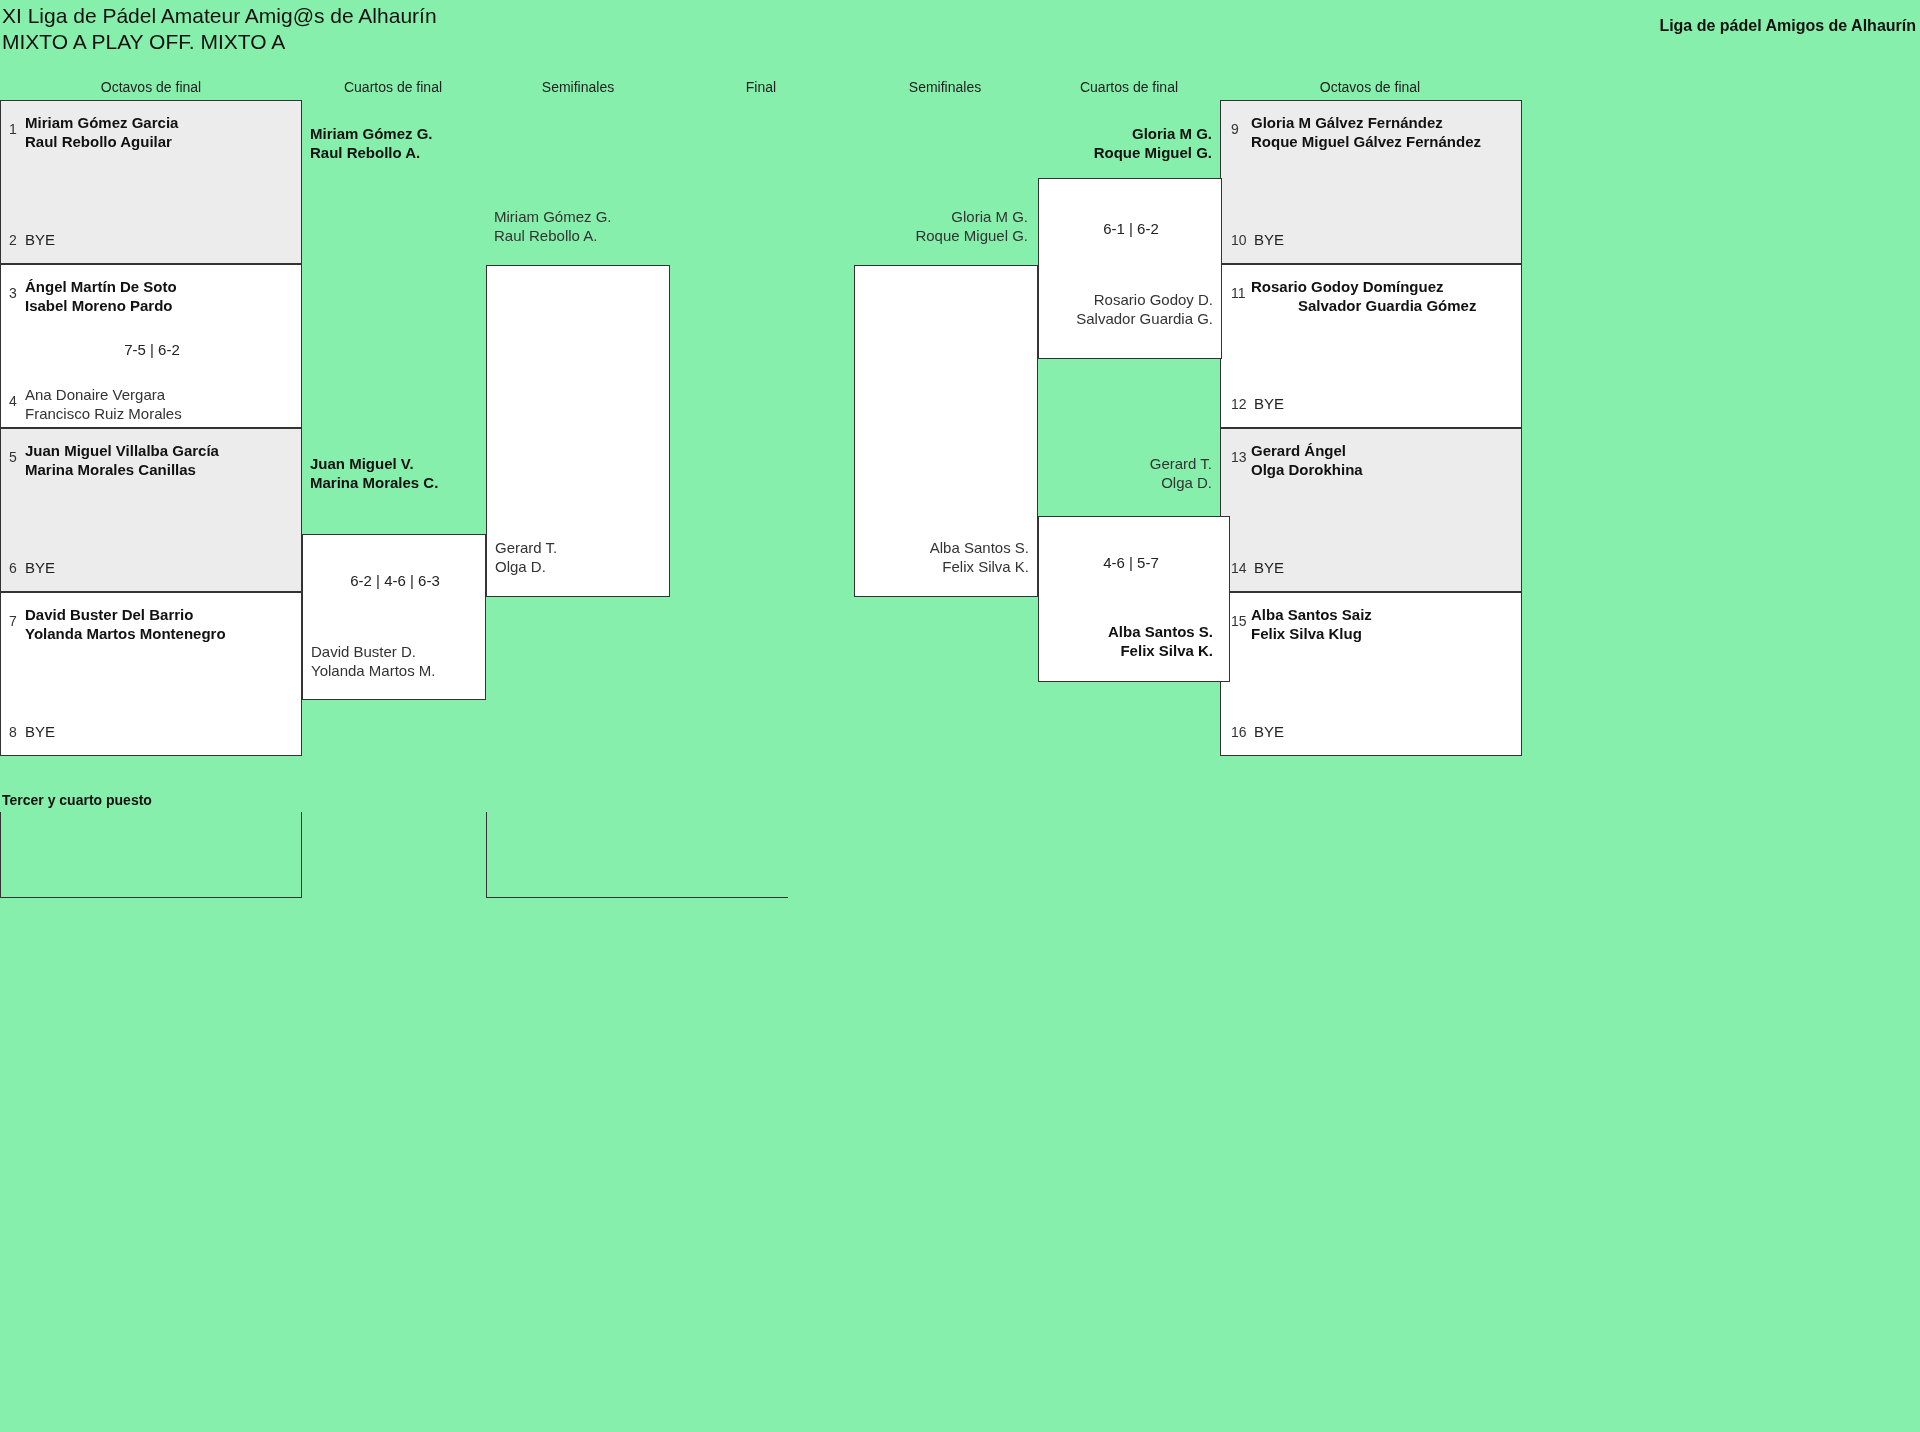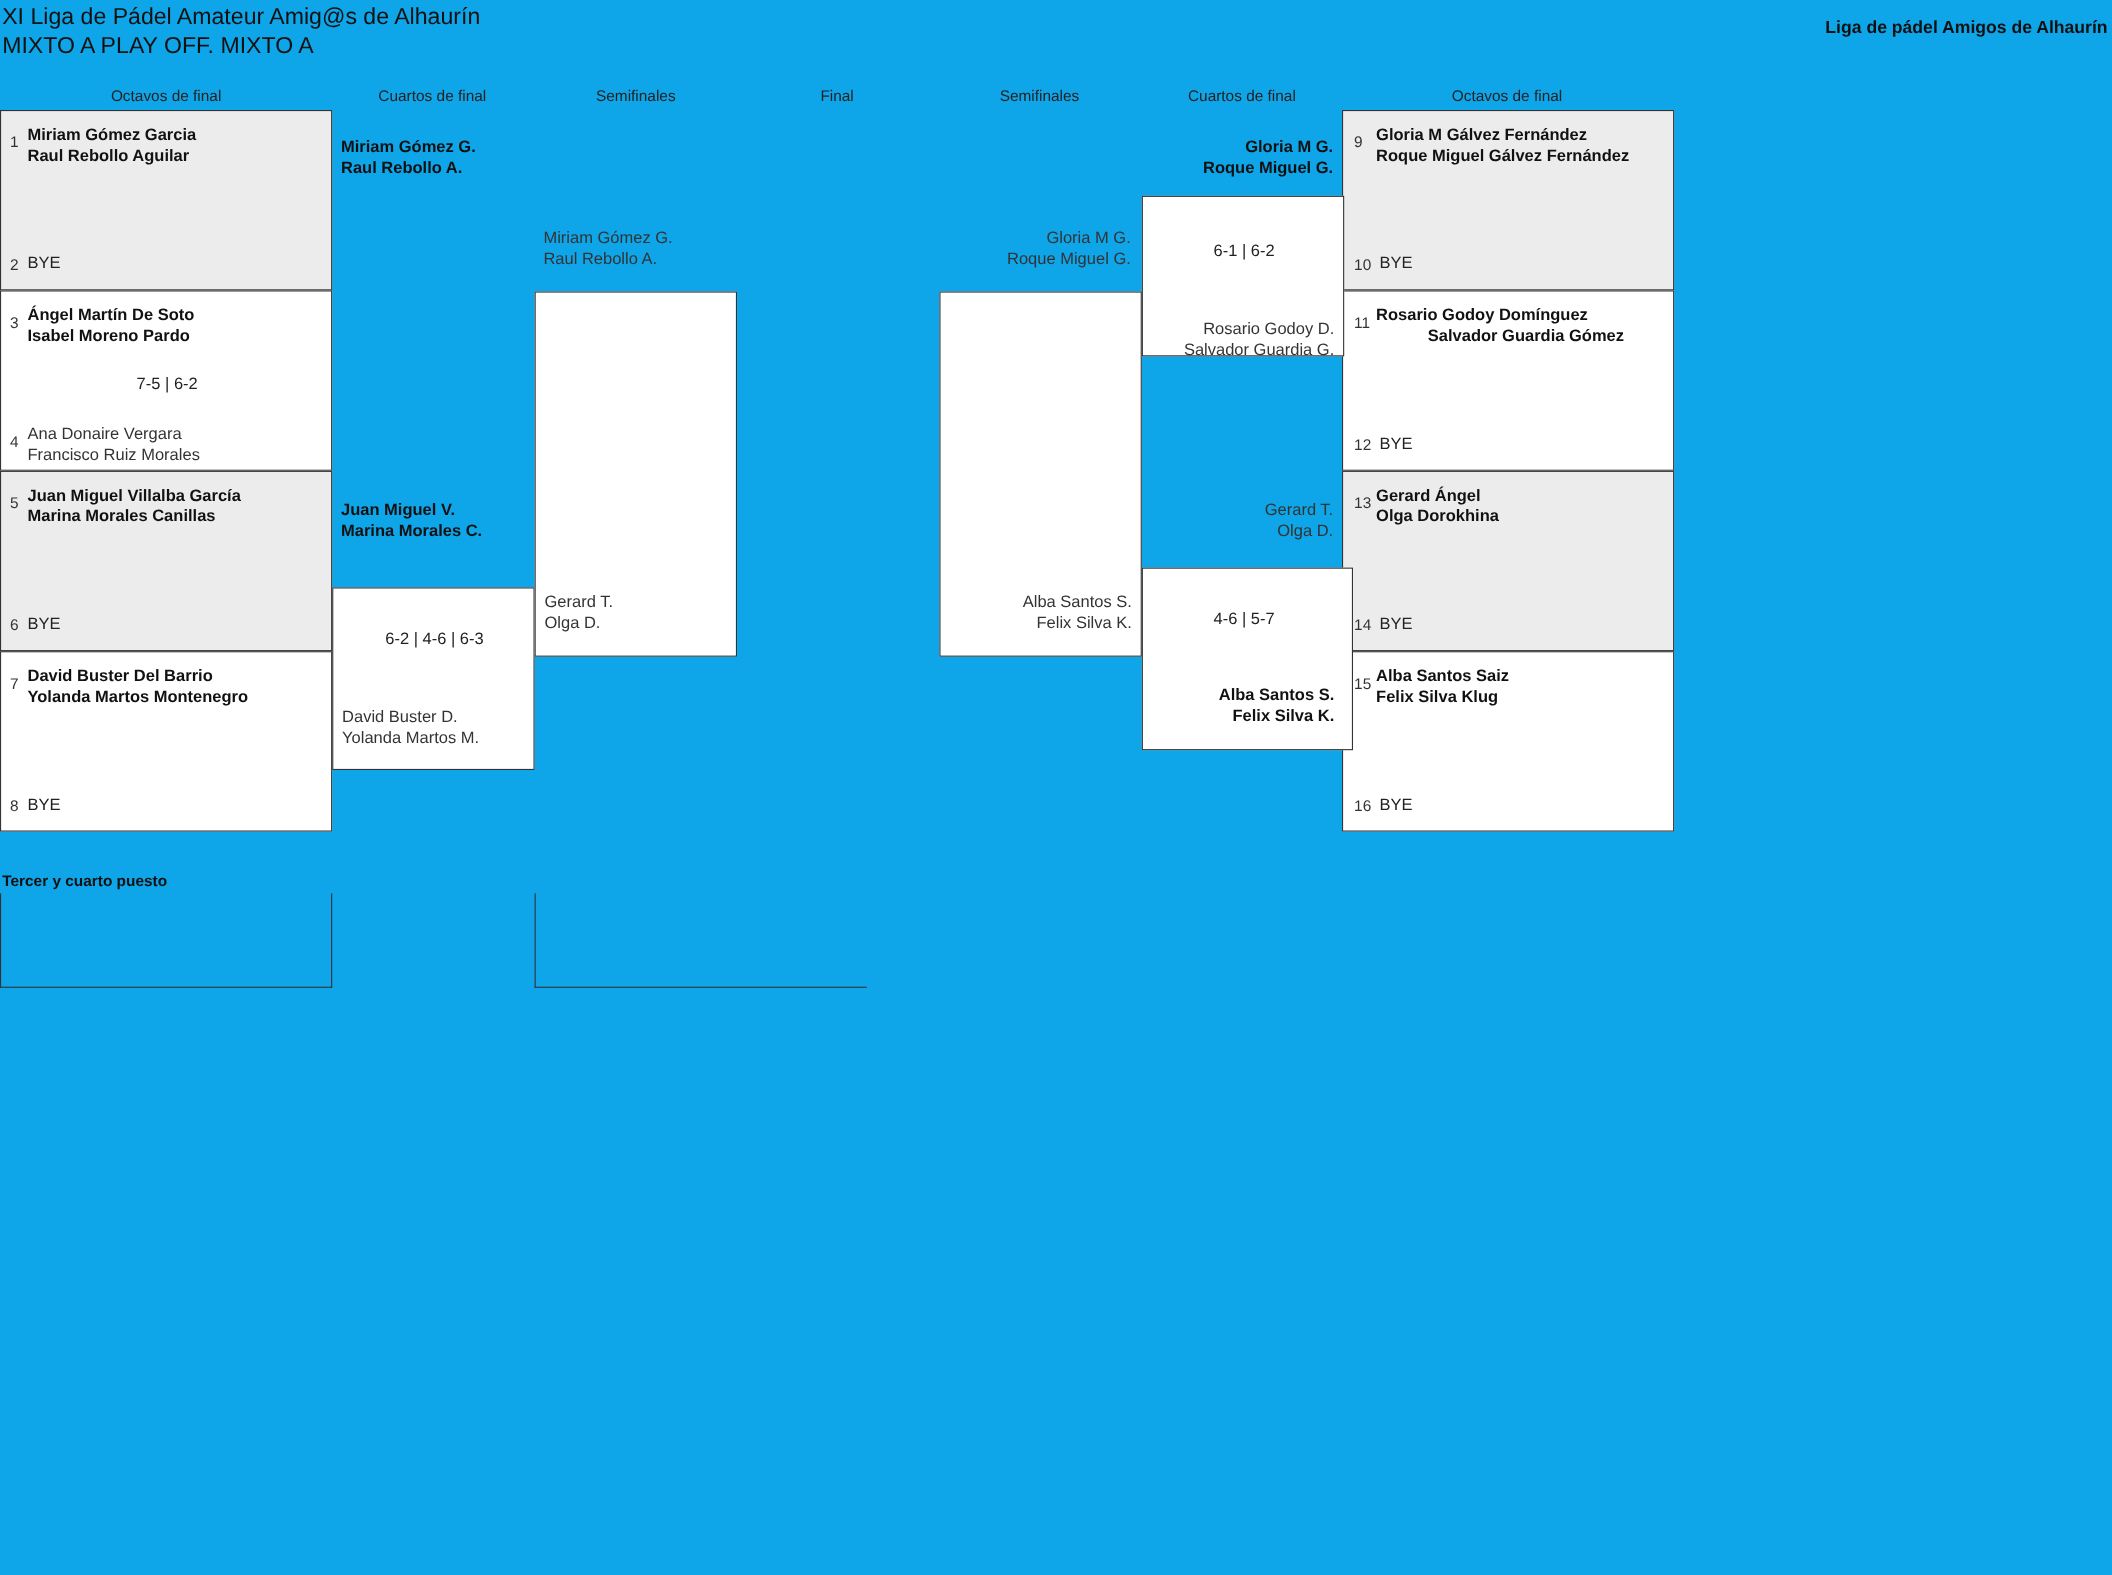--- a/index.html
+++ b/index.html
@@ -6,21 +6,21 @@
   body{
     font-family:"Liberation Sans", sans-serif;
     color:#111111;
     -webkit-font-smoothing:antialiased;
   }
   #stage{
     position:relative;
     width:1920px;
     height:1432px;
     overflow:hidden;
-    background:#0ea5e9;
+    background:#86efac;
   }
   .abs{position:absolute;}
 
   
   .title-line{
     font-size:21px;
     line-height:26px;
     color:#111;
     white-space:nowrap;
   }
@@ -195,21 +195,21 @@
     <span class="seed" style="left:10px;top:20px;">15</span>
     <span class="pair bold" style="left:30px;top:12px;">Alba Santos Saiz</span>
     <span class="pair bold" style="left:30px;top:31px;">Felix Silva Klug</span>
     <span class="seed" style="left:10px;top:131px;">16</span>
     <span class="bye" style="left:33px;top:130px;">BYE</span>
   </div>
 
   <div class="abs pair bold right" style="left:1012px;top:124px;width:200px;">Gloria M G.</div>
   <div class="abs pair bold right" style="left:1012px;top:143px;width:200px;">Roque Miguel G.</div>
 
-  <div class="abs box" style="left:1038px;top:178px;width:184px;height:146px;">
+  <div class="abs box" style="left:1038px;top:178px;width:184px;height:181px;">
     <span class="score" style="left:92px;top:41px;">6-1 | 6-2</span>
     <span class="pair dim right" style="left:-26px;top:111px;width:200px;">Rosario Godoy D.</span>
     <span class="pair dim right" style="left:-26px;top:130px;width:200px;">Salvador Guardia G.</span>
   </div>
 
   <div class="abs pair dim right" style="left:1012px;top:454px;width:200px;">Gerard T.</div>
   <div class="abs pair dim right" style="left:1012px;top:473px;width:200px;">Olga D.</div>
 
   <div class="abs box" style="left:1038px;top:516px;width:192px;height:166px;">
     <span class="score" style="left:92px;top:37px;">4-6 | 5-7</span>

